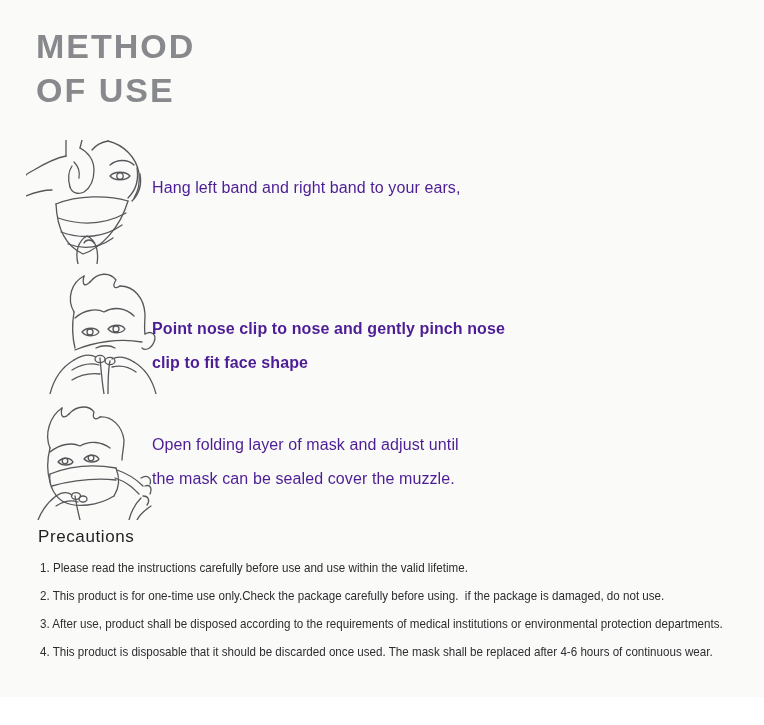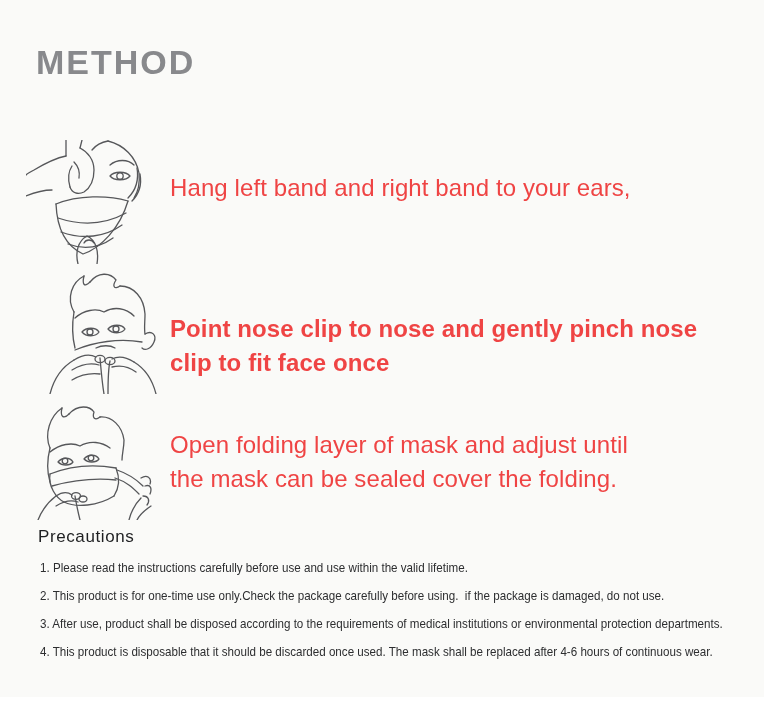--- a/index.html
+++ b/index.html
@@ -14,33 +14,32 @@
     position:absolute;left:0;top:0;
     width:764px;height:697px;
     background:#fafaf8;
   }
   .title{
     position:absolute;left:36px;top:24px;
     font-size:34px;font-weight:bold;
     letter-spacing:2px;
     line-height:44px;
     color:#88898c;
-    margin-top:16px;
   }
   .step-illu{
     position:absolute;
   }
   .step-illu svg{display:block;}
   .illu-1{left:26px;top:140px;width:118px;height:124px;}
   .illu-2{left:44px;top:272px;width:118px;height:122px;}
   .illu-3{left:32px;top:404px;width:120px;height:116px;}
   .step-text{
-    position:absolute;left:170px;
-    font-size:24px;line-height:33.5px;
-    color:#ef4444;
+    position:absolute;left:152px;
+    font-size:16px;line-height:33.5px;
+    color:#4c1d95;
     letter-spacing:0.1px;
   }
   .step-text-1{top:171px;}
   .step-text-2{top:312px;font-weight:bold;}
   .step-text-3{top:428px;}
   .precautions-heading{
     position:absolute;left:38px;top:527px;
     font-size:17px;font-weight:normal;
     color:#1e1f21;
     letter-spacing:0.6px;
@@ -66,20 +65,21 @@
     stroke-linejoin:round;
   }
 </style>
 </head>
 <body>
 
 <div class="sheet">
 
   <div class="title">
     <div>METHOD</div>
+    <div>OF USE</div>
   </div>
 
   <div class="step-illu illu-1">
     <svg width="118" height="124" viewBox="0 0 118 124">
       <g class="lineart">
 
         <path d="M82,1 C98,5 110,17 113,33 C114,43 112,52 108,58"></path>
         <path d="M82,1 C76,2 70,5 66,10"></path>
         <path d="M84,25 C91,19 102,19 108,25"></path>
         <path d="M84,36 C88,31 100,31 104,36 C100,41 88,41 84,36 Z"></path>
@@ -143,21 +143,21 @@
         <path d="M112,122 C108,106 100,96 90,90"></path>
         <path d="M90,90 C82,85 74,84 68,87"></path>
         <ellipse cx="66" cy="89" rx="5" ry="3.6"></ellipse>
         <path d="M92,100 C84,94 76,93 68,95"></path>
         <path d="M64,122 C64,110 64,98 66,89"></path>
       </g>
     </svg>
   </div>
   <div class="step-text step-text-2">
     <div>Point nose clip to nose and gently pinch nose</div>
-    <div>clip to fit face once</div>
+    <div>clip to fit face shape</div>
   </div>
 
   <div class="step-illu illu-3">
     <svg width="120" height="116" viewBox="0 0 120 116">
       <g class="lineart">
 
         <path d="M18,44 C12,30 18,12 30,4"></path>
         <path d="M30,4 C28,12 31,16 37,10"></path>
         <path d="M37,10 C46,0 58,2 62,8 C60,14 63,17 68,13"></path>
         <path d="M68,13 C80,12 90,22 92,36 C92,44 90,50 90,56"></path>
@@ -188,21 +188,21 @@
         <path d="M24,92 C30,88 36,88 40,91"></path>
         <ellipse cx="44" cy="92" rx="4.5" ry="3.4"></ellipse>
         <ellipse cx="51" cy="95" rx="4" ry="3"></ellipse>
         <path d="M24,102 C32,97 40,96 46,98"></path>
         <path d="M48,116 C46,108 44,98 43,92"></path>
       </g>
     </svg>
   </div>
   <div class="step-text step-text-3">
     <div>Open folding layer of mask and adjust until</div>
-    <div>the mask can be sealed cover the folding.</div>
+    <div>the mask can be sealed cover the muzzle.</div>
   </div>
 
   <div class="precautions-heading">Precautions</div>
 
   <p class="precaution-item pi-0">1. Please read the instructions carefully before use and use within the valid lifetime.</p>
   <p class="precaution-item pi-1">2. This product is for one-time use only.Check the package carefully before using.  if the package is damaged, do not use.</p>
   <p class="precaution-item pi-2">3. After use, product shall be disposed according to the requirements of medical institutions or environmental protection departments.</p>
   <p class="precaution-item pi-3">4. This product is disposable that it should be discarded once used. The mask shall be replaced after 4-6 hours of continuous wear.</p>
 
 </div>

